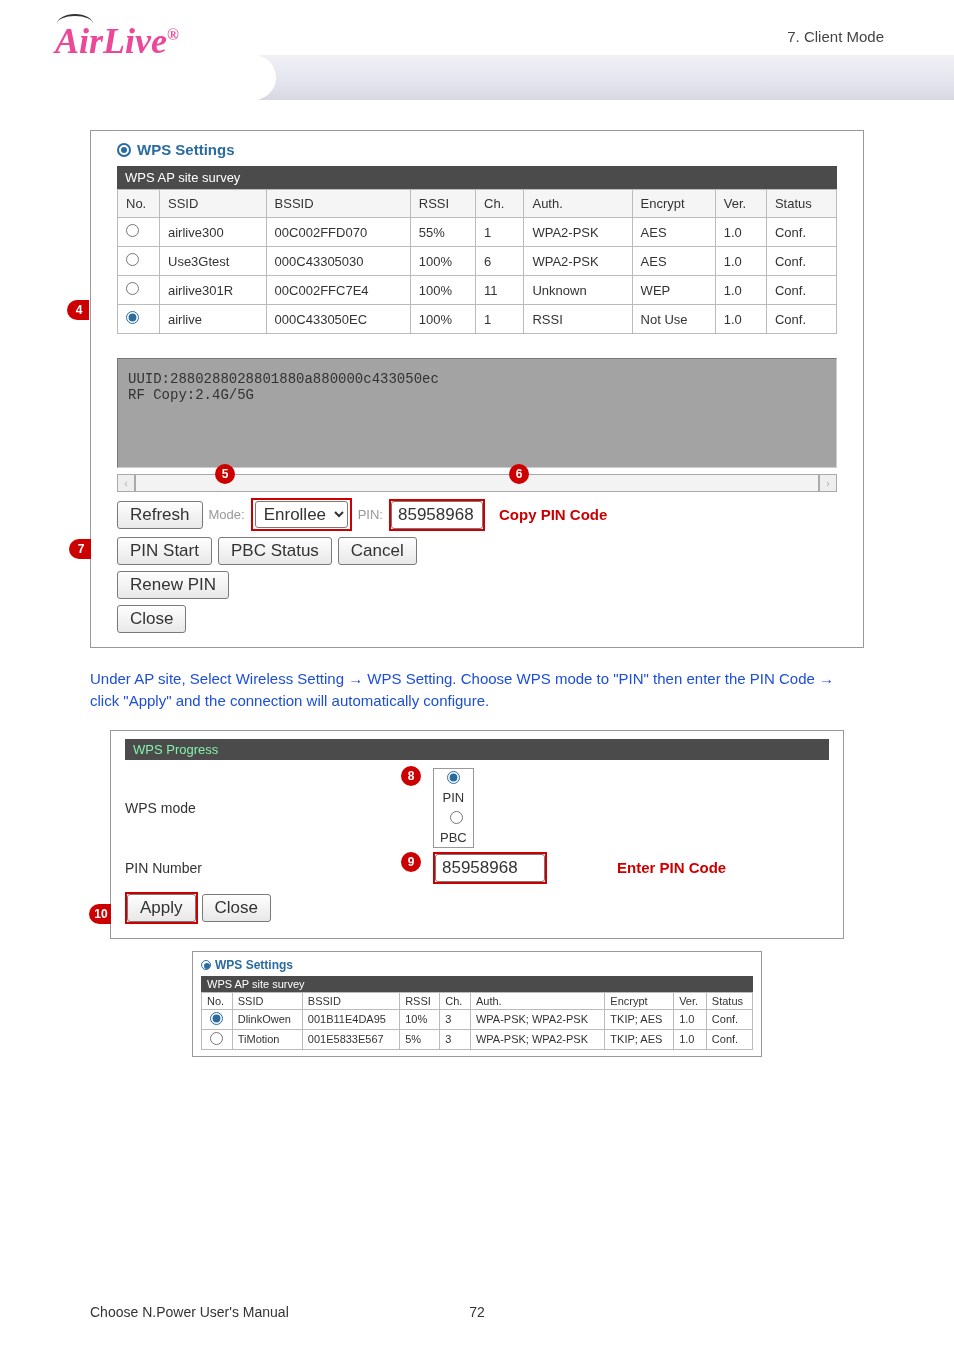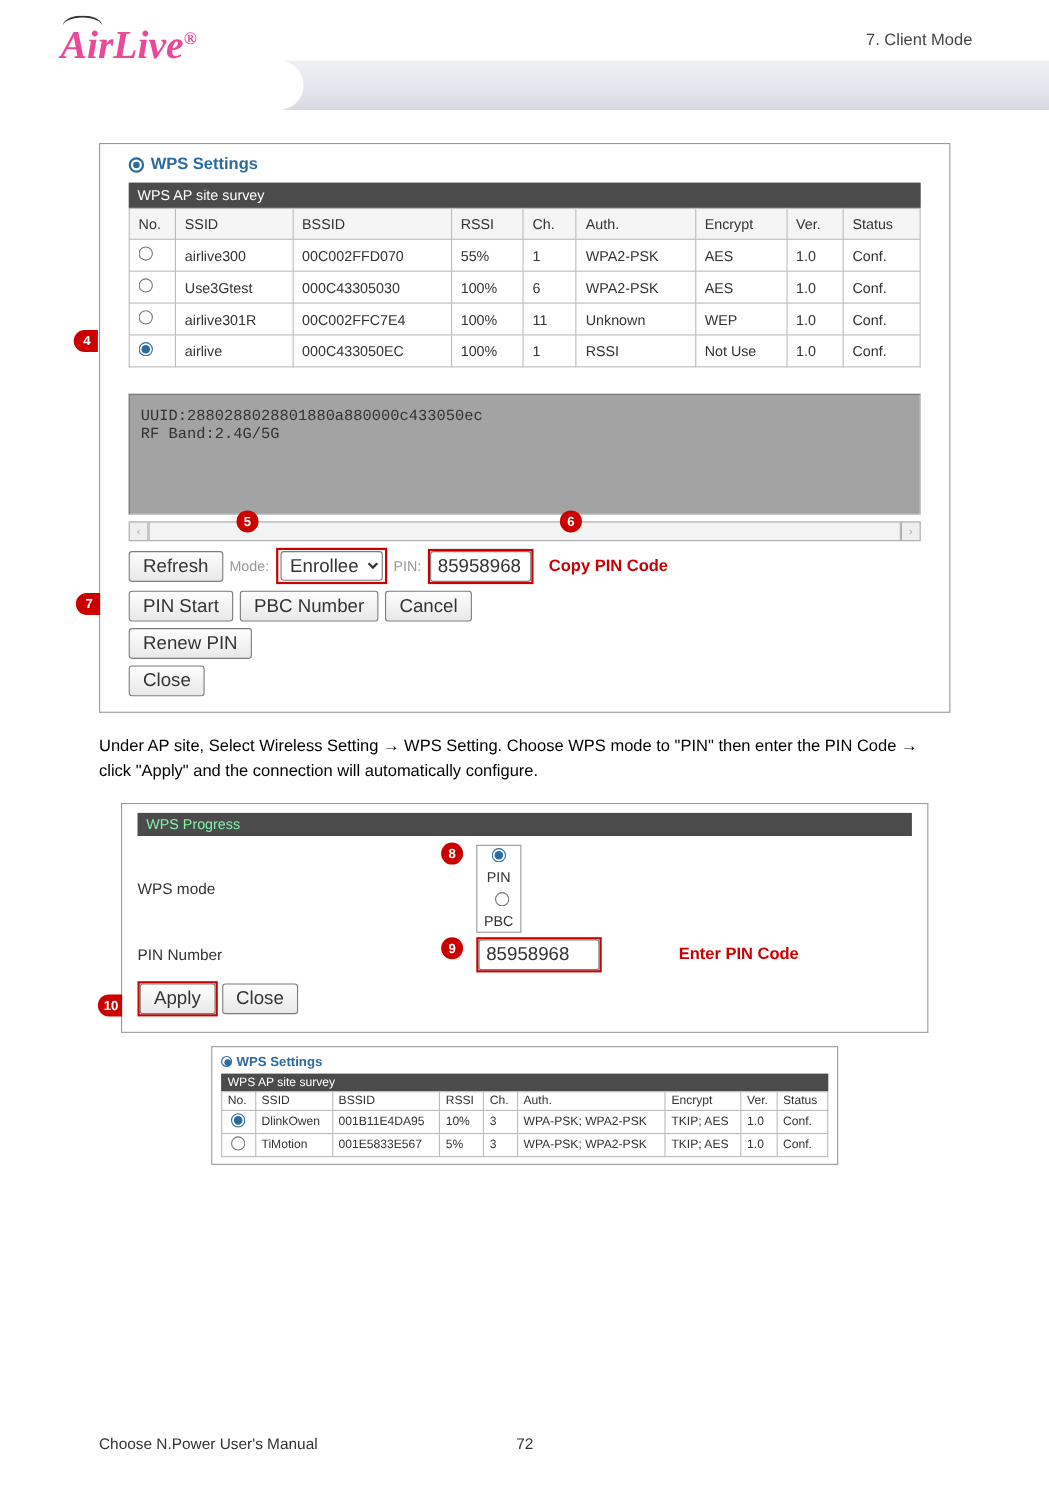--- a/index.html
+++ b/index.html
@@ -227,21 +227,21 @@
     border-top-right-radius: 0;
     border-bottom-right-radius: 0;
     width: 22px;
     height: 20px;
     padding-left: 2px;
   }
   .body-text {
     margin: 0 90px;
     font-size: 15px;
     line-height: 1.45;
-    color: #000000;
+    color: #1d4ed8;
   }
   .panel2 {
     border: 1px solid #999;
     margin: 18px 110px 12px 110px;
     padding: 8px 14px 10px 14px;
     position: relative;
   }
   .progress-header {
     background: #4b4b4b;
     color: #86efac;
@@ -391,21 +391,21 @@
       <td>1.0</td>
       <td>Conf.</td>
     </tr>
   </tbody>
     </table>
 
   <div class="callout left-tab" style="top:169px; left:-24px;">4</div>
 
   <div class="uuid-box">
     <div>UUID:2880288028801880a880000c433050ec</div>
-    <div>RF Band:2.4G/5G</div>
+    <div>RF Copy:2.4G/5G</div>
   </div>
 
   <div class="scroll-row rel">
     <div class="scroll-btn">‹</div>
     <div class="scroll-track"></div>
     <div class="scroll-btn">›</div>
     <div class="callout" style="top:-10px; left:98px;">5</div>
     <div class="callout" style="top:-10px; left:392px;">6</div>
   </div>
 
@@ -419,21 +419,21 @@
     </span>
     <span class="grey-label">PIN:</span>
     <span class="pin-input-box">
       <input class="win-input" value="85958968" style="">
     </span>
     <span class="copy-pin" style="position:static;margin-left:8px;">Copy PIN Code</span>
   </div>
 
   <div class="btn-row rel">
     <button class="win-btn">PIN Start</button>
-    <button class="win-btn">PBC Number</button>
+    <button class="win-btn">PBC Status</button>
     <button class="win-btn">Cancel</button>
     <div class="callout left-tab" style="top:2px; left:-48px;">7</div>
   </div>
   <div class="btn-row">
     <button class="win-btn renew-btn">Renew PIN</button>
   </div>
   <div class="btn-row">
     <button class="win-btn">Close</button>
   </div>
 </div>

